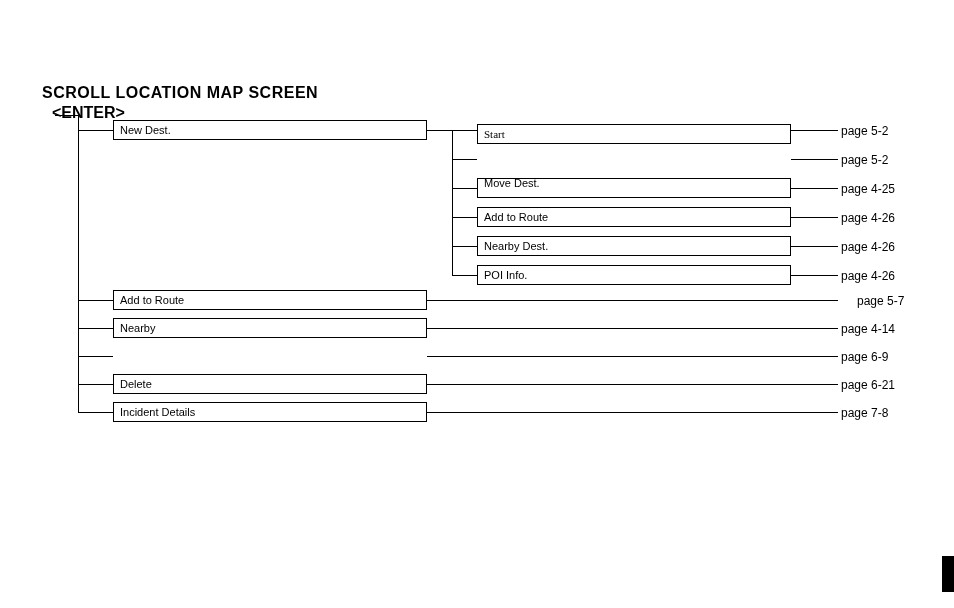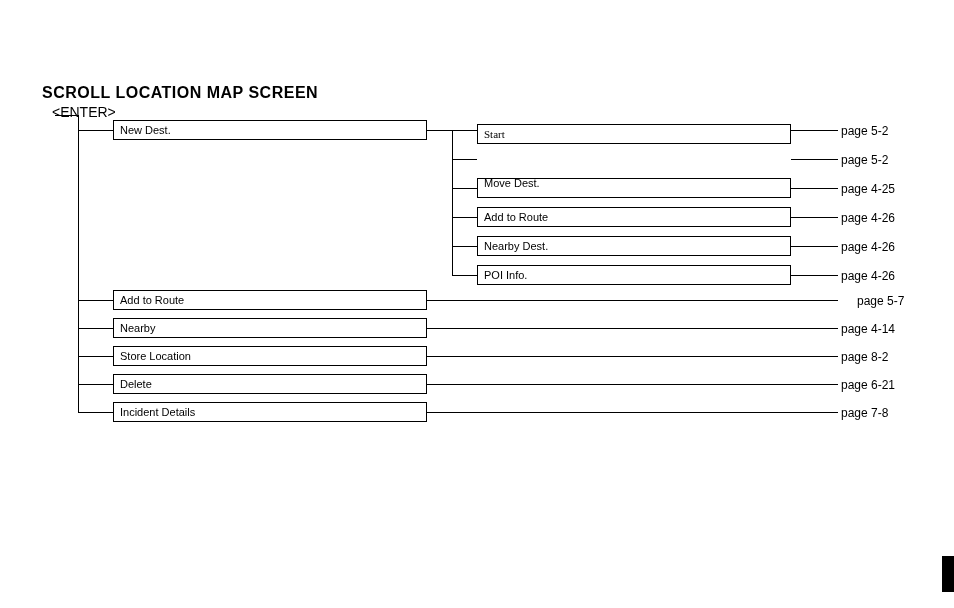--- a/index.html
+++ b/index.html
@@ -16,22 +16,22 @@
     width: 954px;
     height: 608px;
   }
   .title {
     position: absolute;
     font-weight: 900;
     letter-spacing: 0.5px;
   }
   .subtitle {
     position: absolute;
-    font-weight: 400;
-    font-size: 14px;
+    font-weight: 700;
+    font-size: 16px;
   }
   .box {
     position: absolute;
     border: 1px solid #000;
     background: #fff;
     font-size: 11px;
     padding: 8px 6px;
     box-sizing: border-box;
     display: flex;
     align-items: center;
@@ -86,40 +86,37 @@
 <div class="box" style="left:477px; top:265px; width:314px; height:20px;">
   <span>POI Info.</span>
 </div>
 
 <div class="box" style="left:113px; top:290px; width:314px; height:20px;">
   <span>Add to Route</span>
 </div>
 <div class="box" style="left:113px; top:318px; width:314px; height:20px;">
   <span>Nearby</span>
 </div>
-<div class="box" style="left:113px; top:346px; width:314px; height:20px;">
-  <span>Store Location</span>
-</div>
 <div class="box" style="left:113px; top:374px; width:314px; height:20px;">
   <span>Delete</span>
 </div>
 <div class="box" style="left:113px; top:402px; width:314px; height:20px;">
   <span>Incident Details</span>
 </div>
 
 <div class="page-ref" style="left:841px; top:124px;">page 5-2</div>
 <div class="page-ref" style="left:841px; top:153px;">page 5-2</div>
 <div class="page-ref" style="left:841px; top:182px;">page 4-25</div>
 <div class="page-ref" style="left:841px; top:211px;">page 4-26</div>
 <div class="page-ref" style="left:841px; top:240px;">page 4-26</div>
 <div class="page-ref" style="left:841px; top:269px;">page 4-26</div>
 
 <div class="page-ref" style="left:841px; top:294px;padding-left:16px;">page 5-7</div>
 <div class="page-ref" style="left:841px; top:322px;">page 4-14</div>
-<div class="page-ref" style="left:841px; top:350px;">page 8-2</div>
+<div class="page-ref" style="left:841px; top:350px;">page 6-9</div>
 <div class="page-ref" style="left:841px; top:378px;">page 6-21</div>
 <div class="page-ref" style="left:841px; top:406px;">page 7-8</div>
 
 <svg class="wires">
 
   <line x1="78" y1="115" x2="78" y2="412"></line>
 
   <line x1="55" y1="115" x2="78" y2="115"></line>
 
   <line x1="78" y1="130" x2="113" y2="130"></line>

